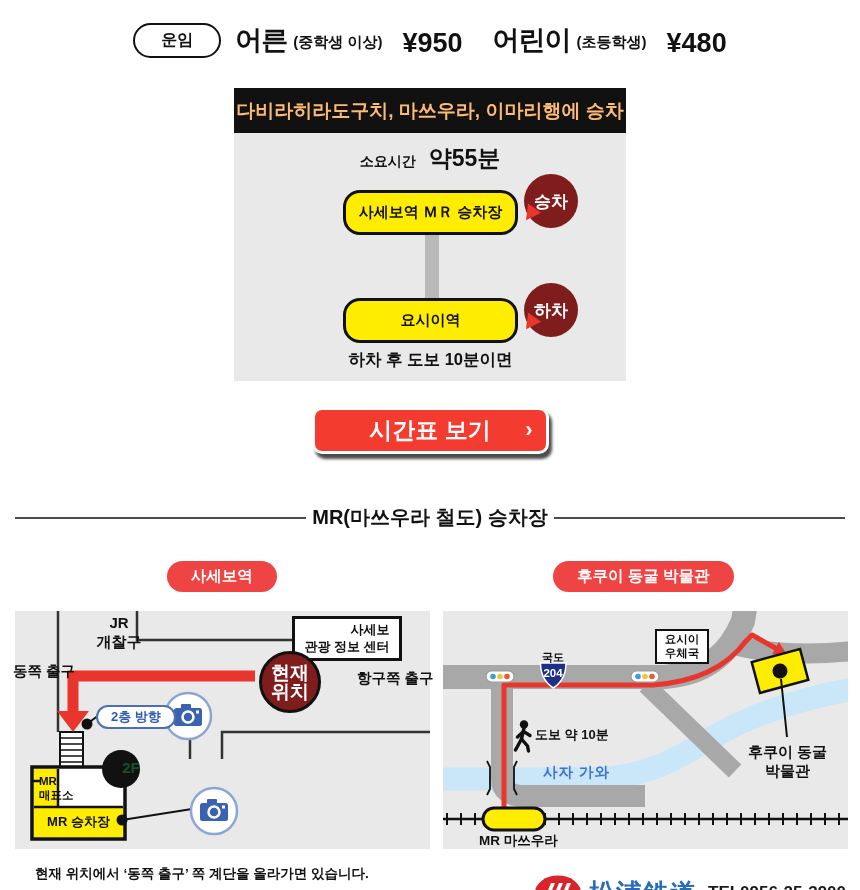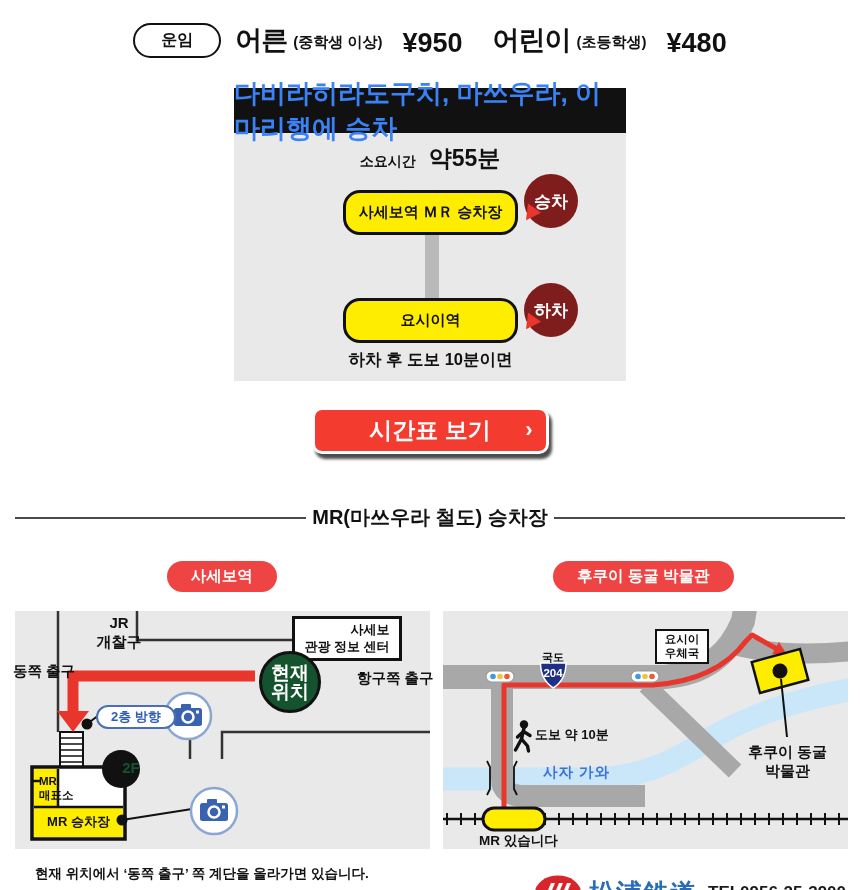--- a/index.html
+++ b/index.html
@@ -10,22 +10,22 @@
   
   .fare-row{display:flex;align-items:center;justify-content:center;padding-top:21px;}
   .fare-pill{border:2px solid #111;border-radius:20px;padding:5px 26px;font-size:16px;font-weight:bold;margin-right:14px;}
   .fare-name{font-size:27px;font-weight:bold;letter-spacing:-1px;}
   .fare-note{font-size:15px;font-weight:bold;margin:4px 20px 0 6px;}
   .fare-price{font-size:27px;font-weight:bold;margin-right:30px;margin-top:7px;}
   .fare-price:last-child{margin-right:0;}
 
   
   .panel{position:relative;width:392px;height:293px;margin:29px auto 0;background:#e9e9e9;}
-  .panel-header{position:absolute;top:0;left:0;right:0;height:45px;background:#111;color:#3b82f6;
-    display:flex;align-items:center;justify-content:center;font-size:26px;font-weight:bold;}
+  .panel-header{position:absolute;top:0;left:0;right:0;height:45px;background:#111;color:#fdba74;
+    display:flex;align-items:center;justify-content:center;font-size:19px;font-weight:bold;}
   .duration{position:absolute;top:55px;left:0;right:0;display:flex;justify-content:center;align-items:baseline;gap:13px;}
   .duration-label{font-size:14px;font-weight:bold;}
   .duration-value{font-size:23px;font-weight:bold;}
   .st-box{position:absolute;left:109px;width:175px;height:45px;background:#ffed00;border:3.5px solid #111;
     border-radius:17px;box-sizing:border-box;display:flex;align-items:center;justify-content:center;
     font-size:15px;font-weight:bold;}
   .st-box.top{top:102px;} .st-box.bot{top:210px;}
   .connector{position:absolute;left:191px;top:147px;width:14px;height:64px;background:#b9b9b9;}
   .bubble{position:absolute;left:290px;width:54px;height:54px;border-radius:50%;background:#7f1d1d;color:#fff;
     display:flex;align-items:center;justify-content:center;font-size:17px;font-weight:bold;}
@@ -50,21 +50,21 @@
   .maps-titles{display:flex;margin:30px 15px 0;}
   .mt-col-l{width:415px;display:flex;justify-content:center;}
   .mt-col-r{width:405px;margin-left:13px;display:flex;justify-content:center;}
   .map-title{background:#ef4444;color:#fff;border-radius:999px;padding:5px 24px;font-size:15.5px;font-weight:bold;}
   .maps{display:flex;gap:13px;margin:19px 15px 0;}
   .map{position:relative;background:#e9e9e9;}
   .map svg{display:block;}
   .ml{position:absolute;font-weight:bold;color:#111;line-height:1.25;}
   .ctr{text-align:center;}
   .nw{white-space:nowrap;}
-  .cur-loc{position:absolute;left:244px;top:40px;width:62px;height:62px;border-radius:50%;background:#14532d;
+  .cur-loc{position:absolute;left:244px;top:40px;width:62px;height:62px;border-radius:50%;background:#7f1d1d;
     border:3.5px solid #111;box-sizing:border-box;color:#fff;display:flex;align-items:center;justify-content:center;
     text-align:center;font-size:19px;font-weight:bold;line-height:1.02;}
   .info-box{position:absolute;left:277px;top:5px;width:110px;height:45px;background:#fff;border:3px solid #111;
     box-sizing:border-box;display:flex;align-items:center;justify-content:center;text-align:right;
     font-size:13px;font-weight:bold;line-height:1.3;}
   .f2-pill{position:absolute;left:81px;top:94px;background:#fff;border:2px solid #4a6fb5;border-radius:999px;
     padding:1px 13px;font-size:13px;font-weight:bold;color:#2f5db4;white-space:nowrap;}
   .po-box{position:absolute;left:212px;top:18px;width:50px;background:#fff;border:2px solid #111;
     text-align:center;font-size:11.5px;font-weight:bold;line-height:1.25;padding:1px 0;}
 
@@ -260,21 +260,21 @@
       </svg>
 
       <div class="po-box prl">요시이
 우체국</div>
       <div class="ml ctr" style="left:97px;top:40px;width:26px;font-size:11px;">국도</div>
       <div class="ml ctr" style="left:97px;top:55px;width:26px;font-size:11.5px;color:#fff;">204</div>
       <div class="ml nw" style="left:92px;top:116px;font-size:13px;">도보 약 10분</div>
       <div class="ml nw" style="left:100px;top:152px;font-size:14.5px;color:#3f74d6;letter-spacing:1px;">사자 가와</div>
       <div class="ml ctr prl" style="left:292px;top:132px;width:105px;font-size:15px;">후쿠이 동굴
 박물관</div>
-      <div class="ml ctr nw" style="left:36px;top:222px;width:70px;font-size:13.5px;">MR 있습니다</div>
+      <div class="ml ctr nw" style="left:36px;top:222px;width:70px;font-size:13.5px;">MR 마쓰우라</div>
     </div>
   </div>
 
   <div class="footer">
     <div class="caption">현재 위치에서 ‘동쪽 출구’ 쪽 계단을 올라가면 있습니다.</div>
     <div class="logo-row">
       <svg width="48" height="38" viewBox="0 0 48 38">
         <ellipse cx="24" cy="19" rx="23" ry="17.5" fill="#d7252b"></ellipse>
         <path d="M9,28 L17,9 H21 L13,28 Z" fill="#fff"></path>
         <path d="M17,28 L25,9 H29 L21,28 Z" fill="#fff"></path>

